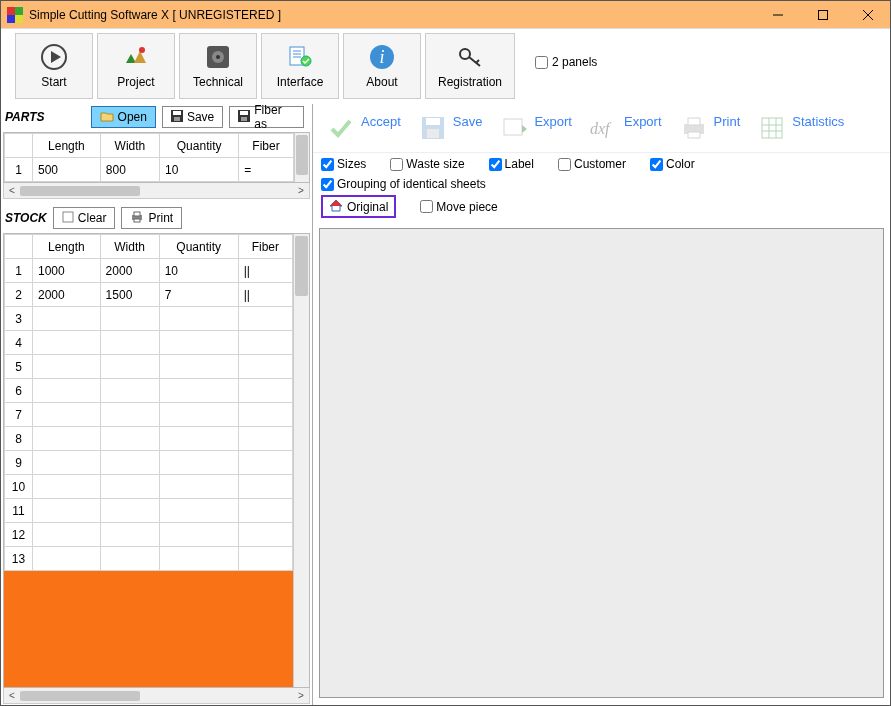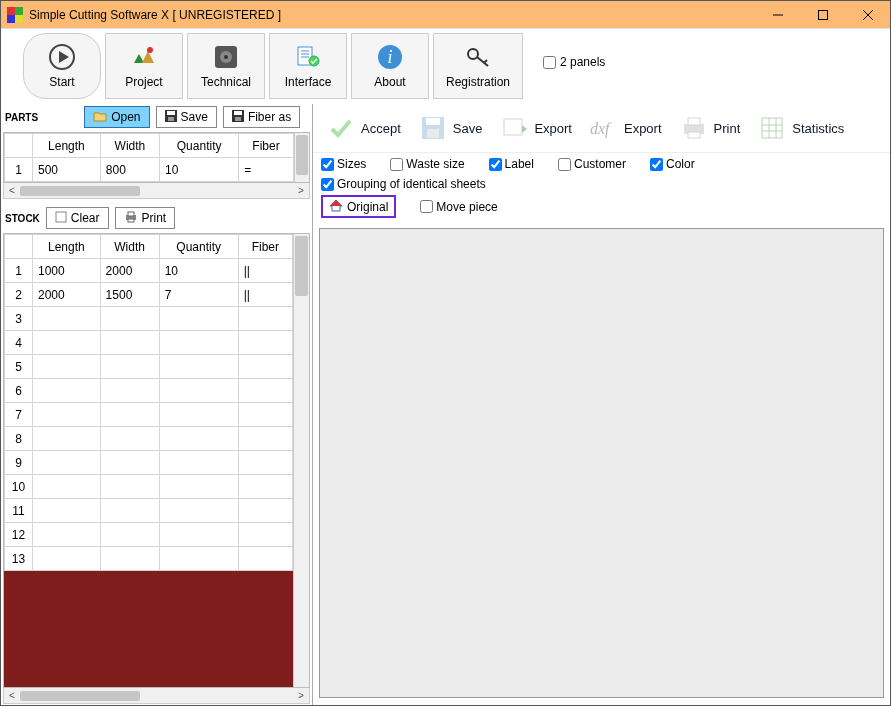--- a/index.html
+++ b/index.html
@@ -44,21 +44,21 @@
 }
 .main-toolbar .bigbtn {
   width: 78px; height: 66px;
   margin: 2px;
   border: 1px solid #ccc;
   background: #f5f5f5;
   display: flex; flex-direction: column; align-items: center; justify-content: center;
   font-size: 12px;
   gap: 4px;
 }
-.main-toolbar .bigbtn:first-child { margin-left: 20px; border-radius: 23px; }
+.main-toolbar .bigbtn:first-child { margin-left: 12px; }
 .main-toolbar .bigbtn .bigicon { width: 28px; height: 28px; display:flex; align-items:center; justify-content:center;}
 .main-toolbar .panelcheck {
   display: flex; align-items: center; margin-left: 18px; margin-top: 24px;
   gap: 4px;
 }
 
 .content {
   display: flex;
   height: calc(100% - 28px - 72px);
 }
@@ -73,37 +73,38 @@
   display: flex; flex-direction: column;
   background: #fff;
 }
 
 .section-bar {
   display: flex; align-items: center;
   padding: 2px 2px;
   background: #fff;
 }
 .section-bar .section-title {
-  font-weight: bold; font-size: 10px;
+  font-weight: bold; font-size: 12px;
   padding: 0 6px 0 2px;
+  font-style: italic;
 }
 .smallbtn {
   display: flex; align-items: center; gap: 4px;
   border: 1px solid #888;
   background: #fff;
   padding: 2px 8px;
   margin-right: 6px;
   font-size: 12px;
   height: 22px;
 }
 .smallbtn.selected { border: 1px solid #2a6fb5; background:#7dd3fc;margin-left:40px; }
 
 .grid {
   border: 1px solid #bbb;
-  background: #7f1d1d;
+  background: #f97316;
   user-select: none;
 }
 .grid table { border-collapse: collapse; width: 100%; }
 .grid th, .grid td {
   border: 1px solid #d4d4d4;
   padding: 3px 5px;
   font-size: 12px;
   text-align: left;
   background: #fff;
   height: 24px;
@@ -138,23 +139,23 @@
 .hscroll .thumb { height:10px; background:#c6c6c6; border-radius:2px; }
 .hscroll .arrow { font-size:10px; color:#555; width:12px; text-align:center; }
 
 .right-toolbar {
   display:flex; align-items:center;
   padding:4px 6px;
   gap:2px;
   border-bottom:1px solid #eee;
 }
 .rbtn {
-  display:flex; align-items:center; gap:6px;
+  display:flex; align-items:flex-start; gap:6px;
   padding:6px 8px;
-  color:#0f172a;
+  color:#3b82f6;
   font-size:13px;
 }
 .rbtn .ricon { width:28px; height:28px; display:flex; align-items:center; justify-content:center; opacity:0.6; }
 
 .check-row {
   display:flex; align-items:center; flex-wrap:wrap;
   padding:4px 8px;
   gap:6px 24px;
   font-size:12px;
 }

